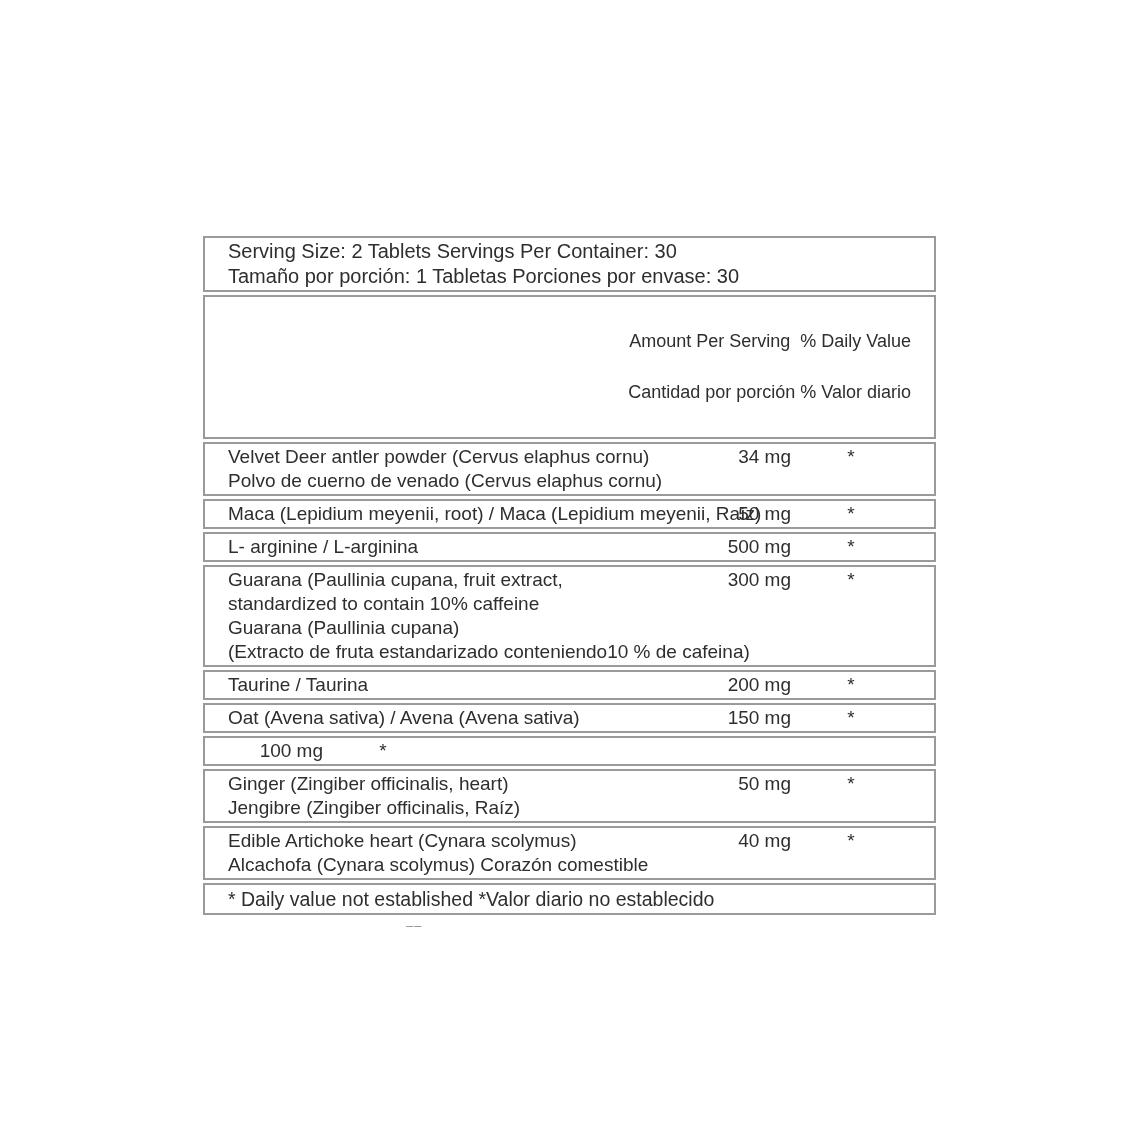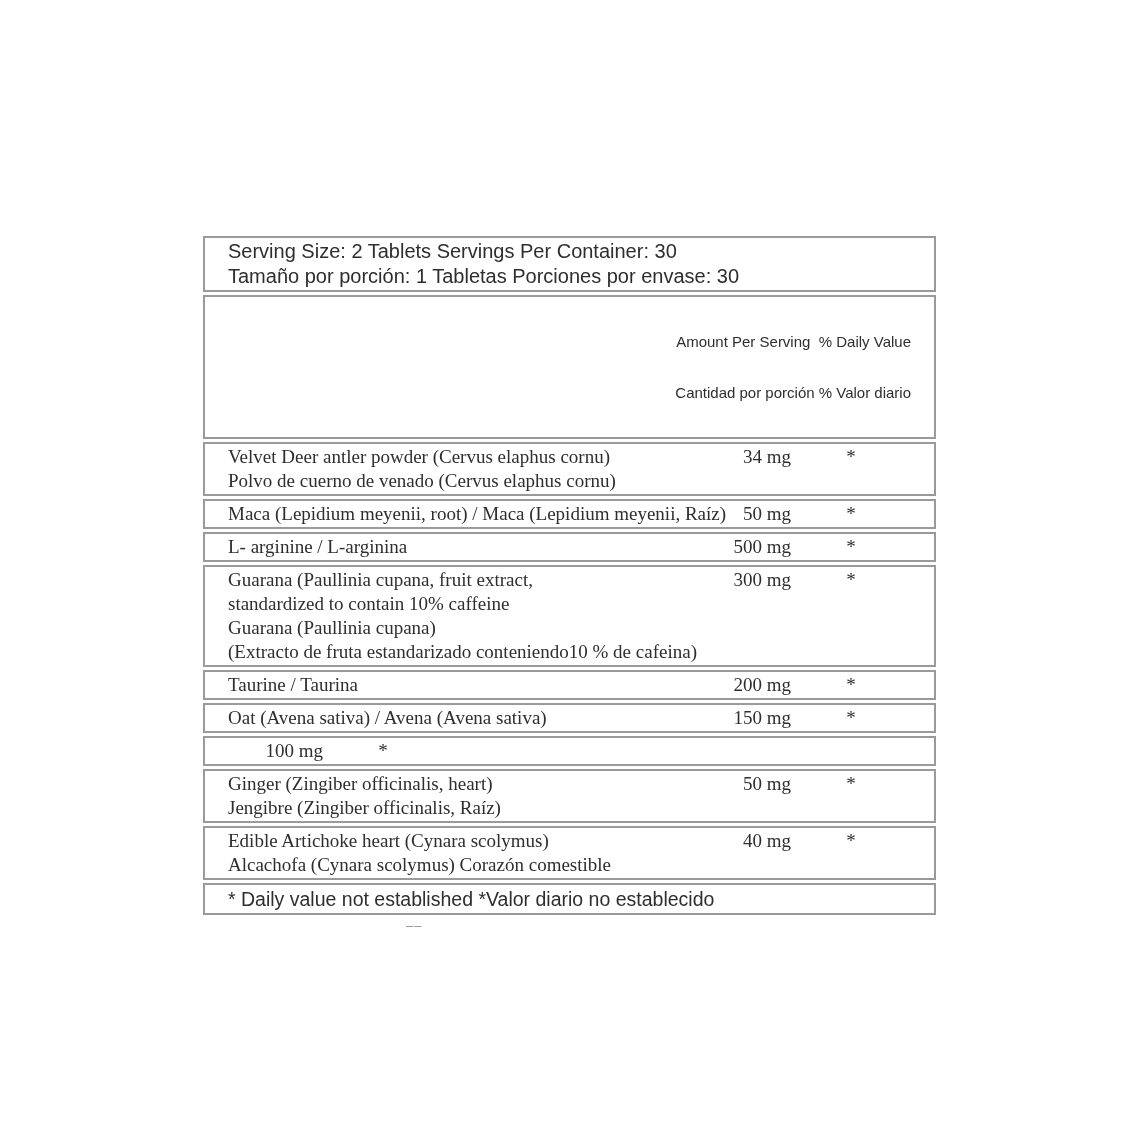--- a/index.html
+++ b/index.html
@@ -24,24 +24,24 @@
   }
   .box{
     border:2px solid var(--border,#9a9a9a);
     background:#fff;
     margin-bottom:3px;
     padding:1px 23px;
   }
   .serving-box{font-size:20px;line-height:25px;}
   .serving-box div{white-space:nowrap;}
   .colhead-box{
-    text-align:right;font-size:15px;line-height:17px;
+    text-align:right;font-size:18px;line-height:17px;
     padding-top:2px;padding-bottom:2px;white-space:pre;
   }
-  .row{display:flex;align-items:flex-start;font-size:19px;font-family:Liberation Serif, serif;}
+  .row{display:flex;align-items:flex-start;font-size:19px;}
   .name{flex:1;min-width:0;}
   .nline{white-space:nowrap;line-height:24px;}
   .amount{width:95px;text-align:right;line-height:24px;white-space:nowrap;}
   .dv{width:120px;text-align:center;line-height:24px;white-space:nowrap;}
   .footnote-box{font-size:19.5px;line-height:26px;white-space:nowrap;}
   .truncated-marks{
     margin-top:3px;height:9px;overflow:hidden;
     color:#8f8f8f;font-size:13px;letter-spacing:1px;white-space:pre;
   }
 </style>

